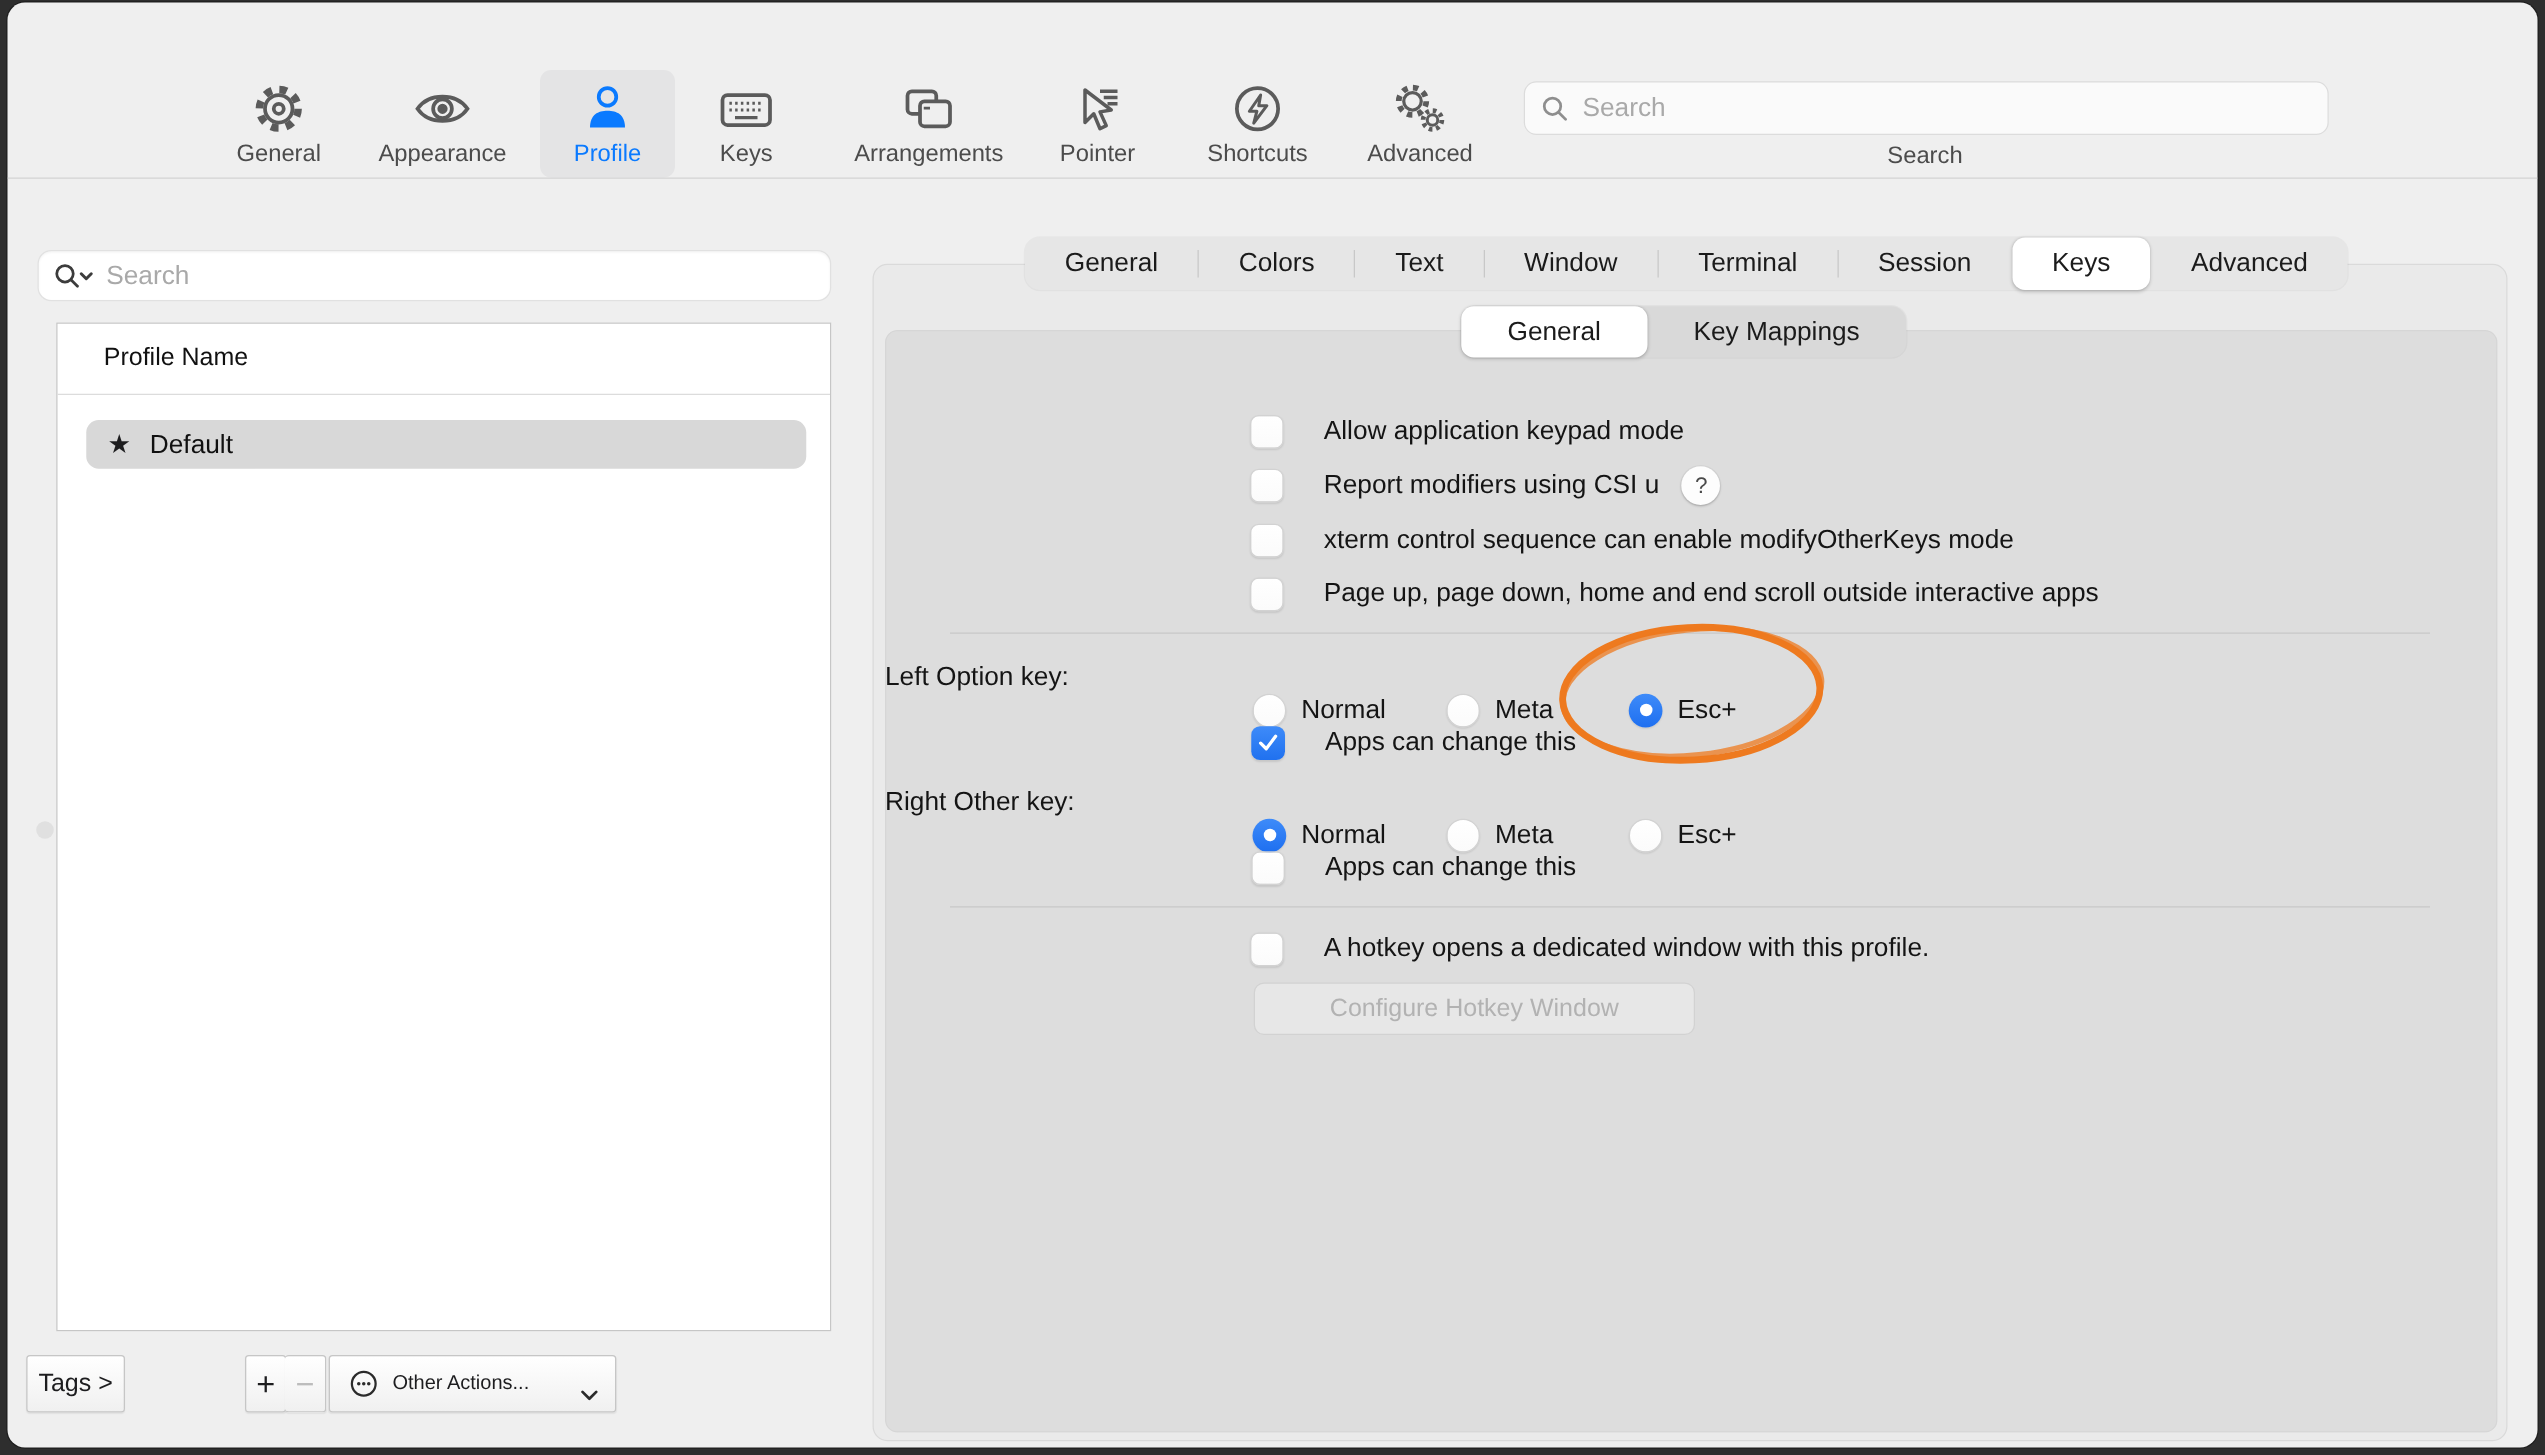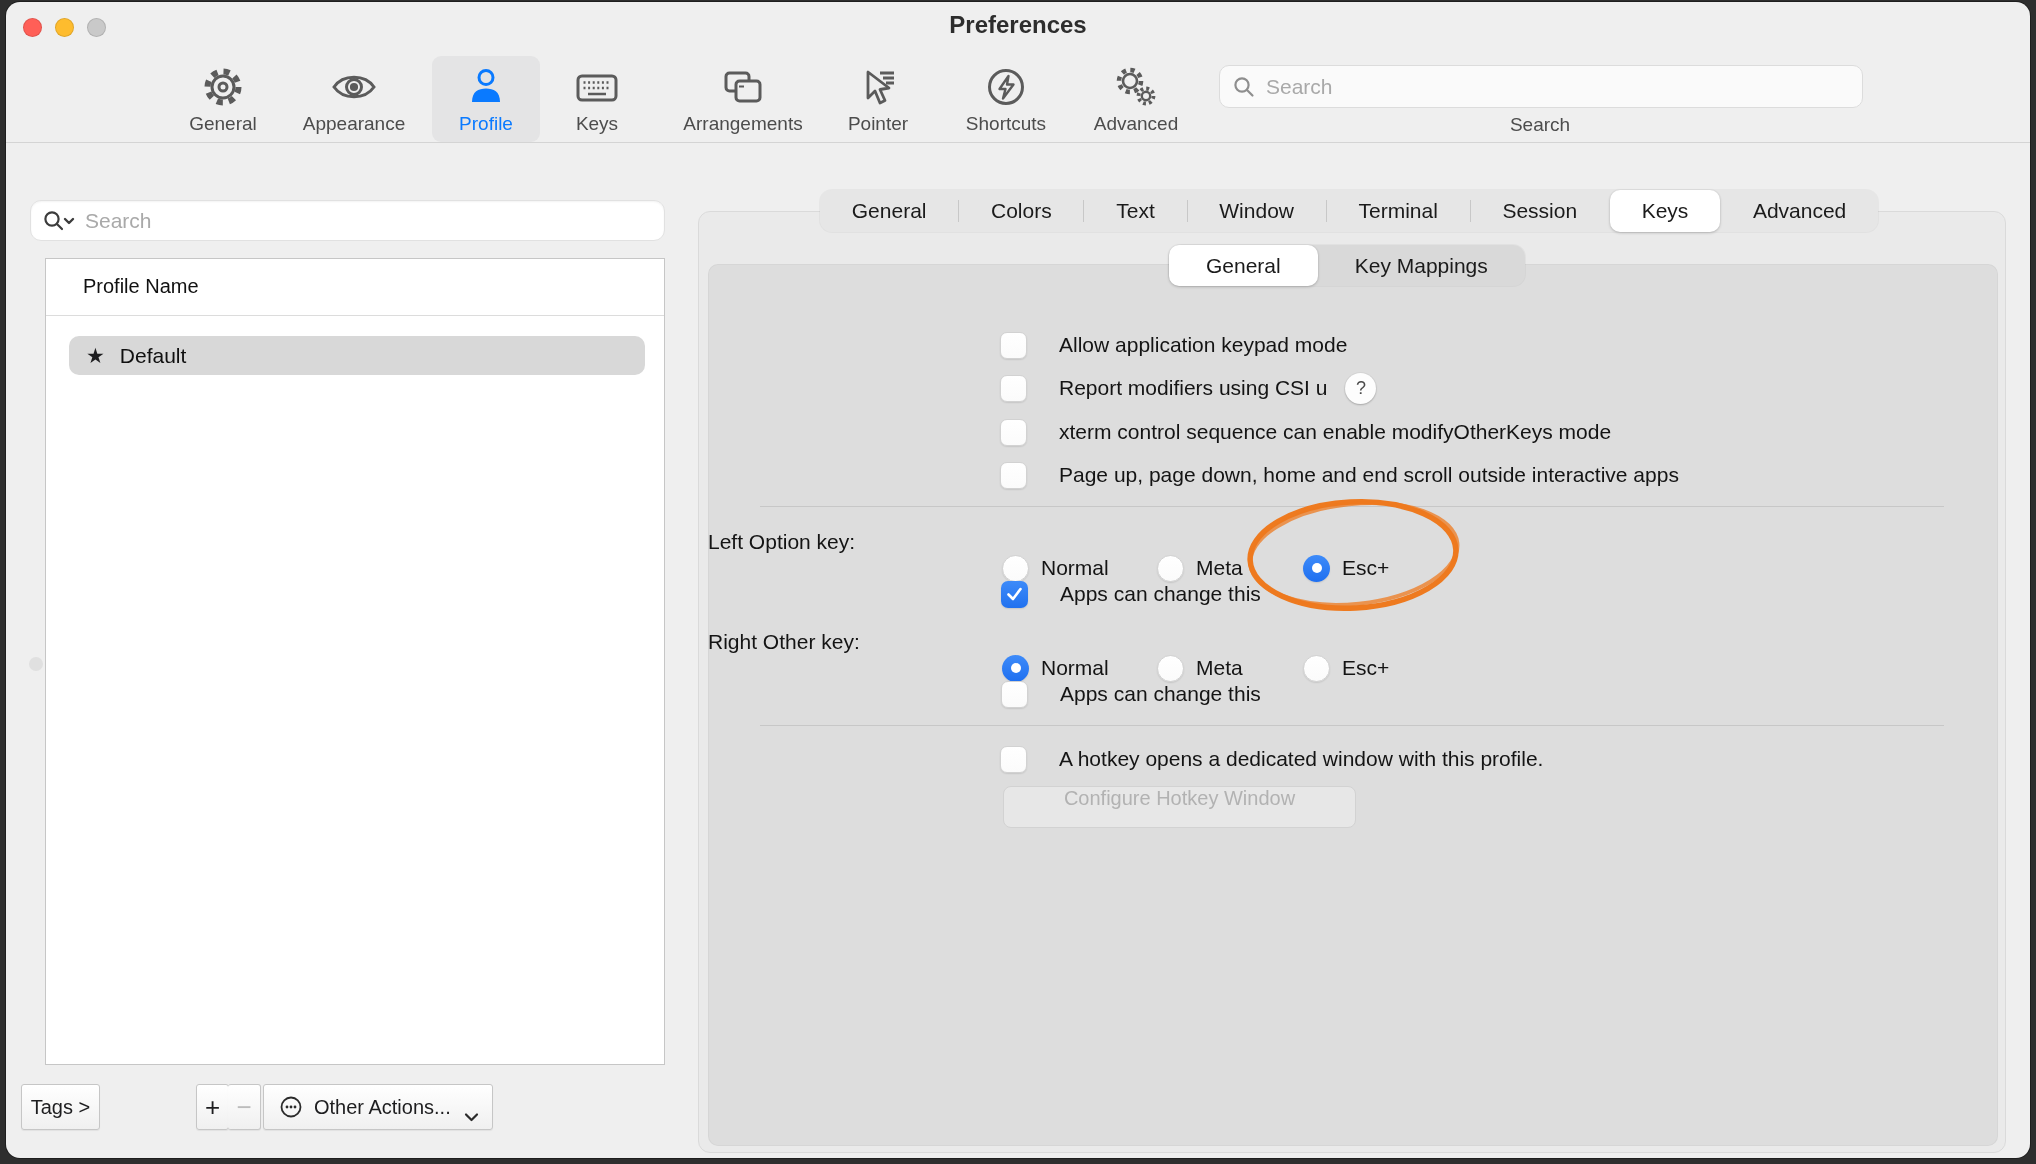--- a/index.html
+++ b/index.html
@@ -62,21 +62,21 @@
               border-radius:50%; background:#e0e0e0; }
 
   .mini-btn { position:absolute; top:1082px; height:46px;
               background:linear-gradient(#ffffff,#f0f0f0);
               border:1px solid #c6c6c6; border-radius:3px;
               box-shadow:0 1px 1px rgba(0,0,0,.06);
               display:flex; align-items:center; justify-content:center;
               font-size:20px; color:#1d1d1f; }
   .mini-btn.dim { color:#bcbcbc; }
   .other-actions { justify-content:flex-start; padding:0 14px; }
-  .other-actions .oa-label { margin-left:10px; font-size:20px; }
+  .other-actions .oa-label { margin-left:10px; font-size:16px; }
   .other-actions .chev { position:absolute; right:13px; top:19px; }
 
   
   .outer-panel { position:absolute; left:692px; top:209px; width:1308px; height:942px;
                  background:#eaeaea; border:1px solid #dadada; border-radius:12px; }
   .inner-panel { position:absolute; left:702px; top:262px; width:1290px; height:882px;
                  background:#dddddd; border-radius:10px;
                  box-shadow:inset 0 0 0 1px rgba(0,0,0,.03); }
 
   .seg-strip { position:absolute; display:flex; align-items:stretch;
@@ -111,34 +111,28 @@
   .rpair .ctl-label { margin-left:12px; }
   .field-label { position:absolute; text-align:left; font-size:21px; color:#141414; white-space:nowrap; }
   .hdiv { position:absolute; height:1px; background:#c7c7c7; }
   .help-btn { width:31px; height:31px; border-radius:50%; background:#fdfdfd;
               box-shadow:0 1px 2px rgba(0,0,0,.22), 0 0 0 1px rgba(0,0,0,.03);
               display:flex; align-items:center; justify-content:center;
               font-size:18px; color:#4a4a4a; margin-left:18px; }
   .config-btn { position:absolute; left:295px; top:522px; width:353px; height:42px;
                 background:#e7e7e7; border:1px solid #d2d2d2; border-radius:8px;
                 font-size:20px; color:#b2b2b2;
-                display:flex; justify-content:center; }
+                display:flex; align-items:center; justify-content:center; }
   .annotation-svg { position:absolute; left:535px; top:231px; z-index:6; pointer-events:none; }
 </style>
 </head>
 <body>
 
 <div class="window">
 
-  <div class="titlebar">
-    <span class="tl" style="left:17px; background:#ff5f57"></span>
-    <span class="tl" style="left:49px; background:#febc2e"></span>
-    <span class="tl" style="left:81px; background:#c9c9c9"></span>
-    <div class="title">Preferences</div>
-  </div>
 
   <div class="titem" style="left:167px; width:100px">
     <span class="ic">
       <svg width="44" height="44" viewBox="0 0 44 44" fill="none" stroke="#5b5b5b">
         <circle cx="22" cy="22" r="15.5" stroke-width="6" stroke-dasharray="6.1 6.08"></circle>
         <circle cx="22" cy="22" r="11" stroke-width="3"></circle>
         <circle cx="22" cy="22" r="4" stroke-width="3"></circle>
       </svg>
     </span>
     <span class="lbl">General</span>

